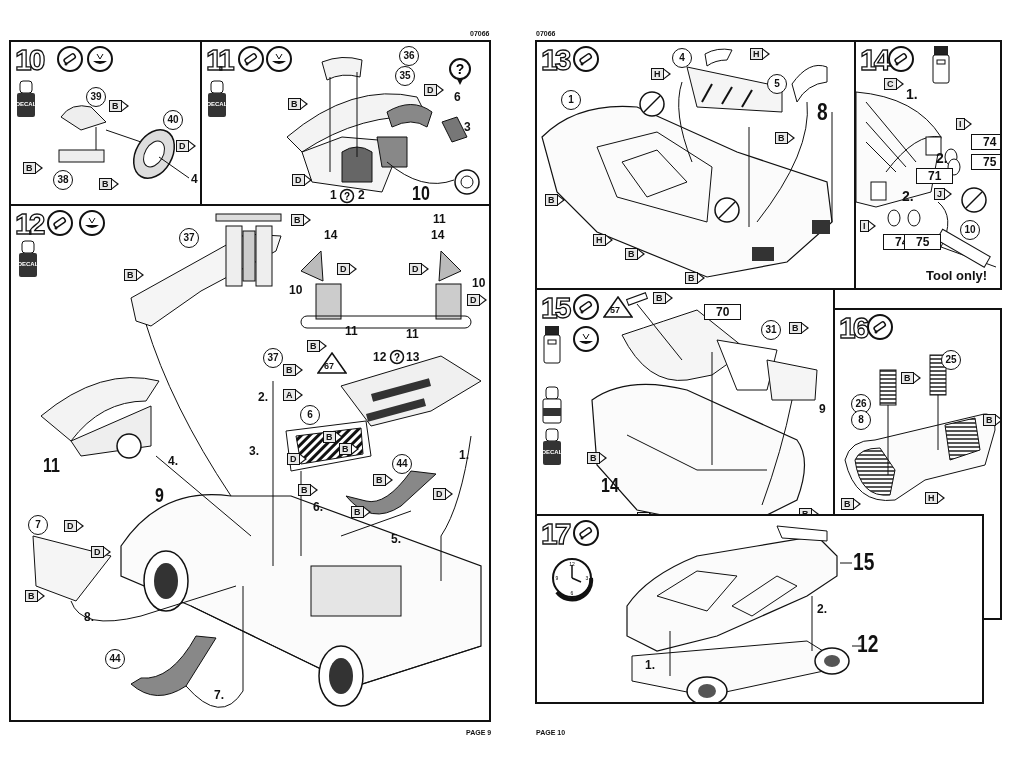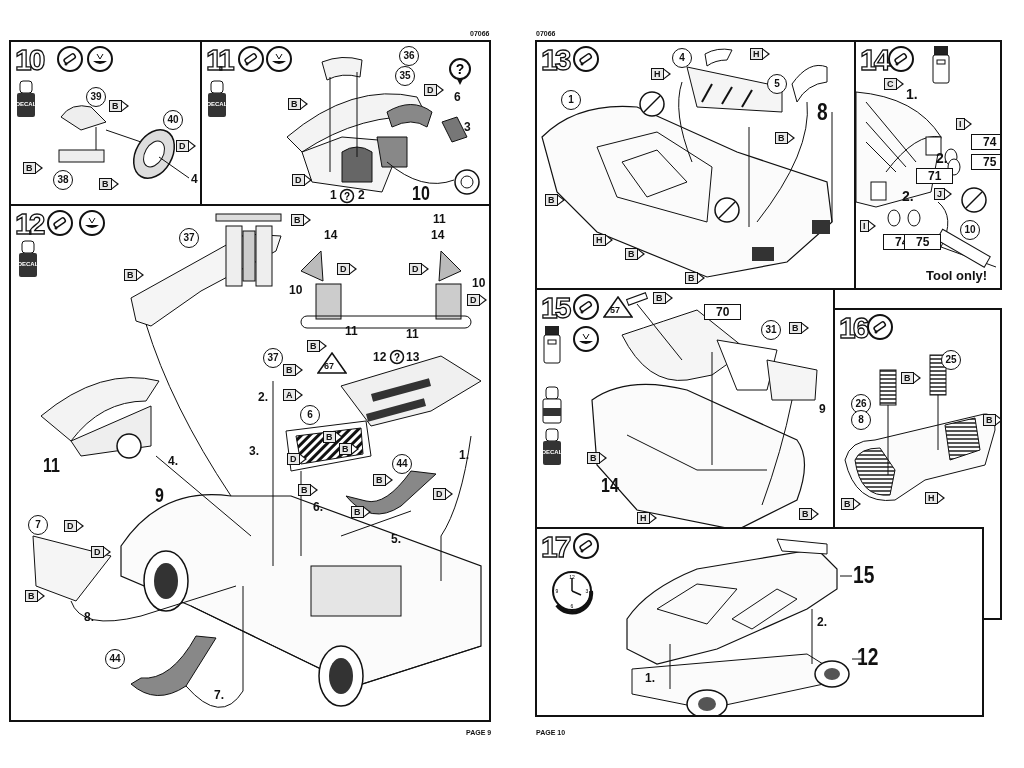--- a/index.html
+++ b/index.html
@@ -553,21 +553,21 @@
   <div class="flag" style="left:6px;top:188px;">
       <span class="fl">B</span>
       <span class="ft"></span>
     </div>
   <div class="flag" style="left:90px;top:182px;">
       <span class="fl">H</span>
       <span class="ft"></span>
     </div>
 </div>
 
-<div class="panel" style="left:535px;top:527px;width:449px;height:190px;">
+<div class="panel" style="left:535px;top:514px;width:449px;height:190px;">
   <div class="stepnum">17</div>
   <div class="icon-circle" style="left:36px;top:4px;">
     <svg width="18" height="18">
         <rect x="3" y="6" width="12" height="5" rx="2" transform="rotate(-35 9 9)" fill="none" stroke="#111" stroke-width="1.5"></rect>
         <circle cx="5" cy="14" r="1.5" fill="#111"></circle>
       </svg>
   </div>
   <svg style="position:absolute;left:10px;top:40px;" width="50" height="46">
     <circle cx="25" cy="22" r="19" fill="#fff" stroke="#111" stroke-width="2"></circle>
     <path d="M44 22 A19 19 0 0 1 10 36" fill="none" stroke="#111" stroke-width="4"></path>

